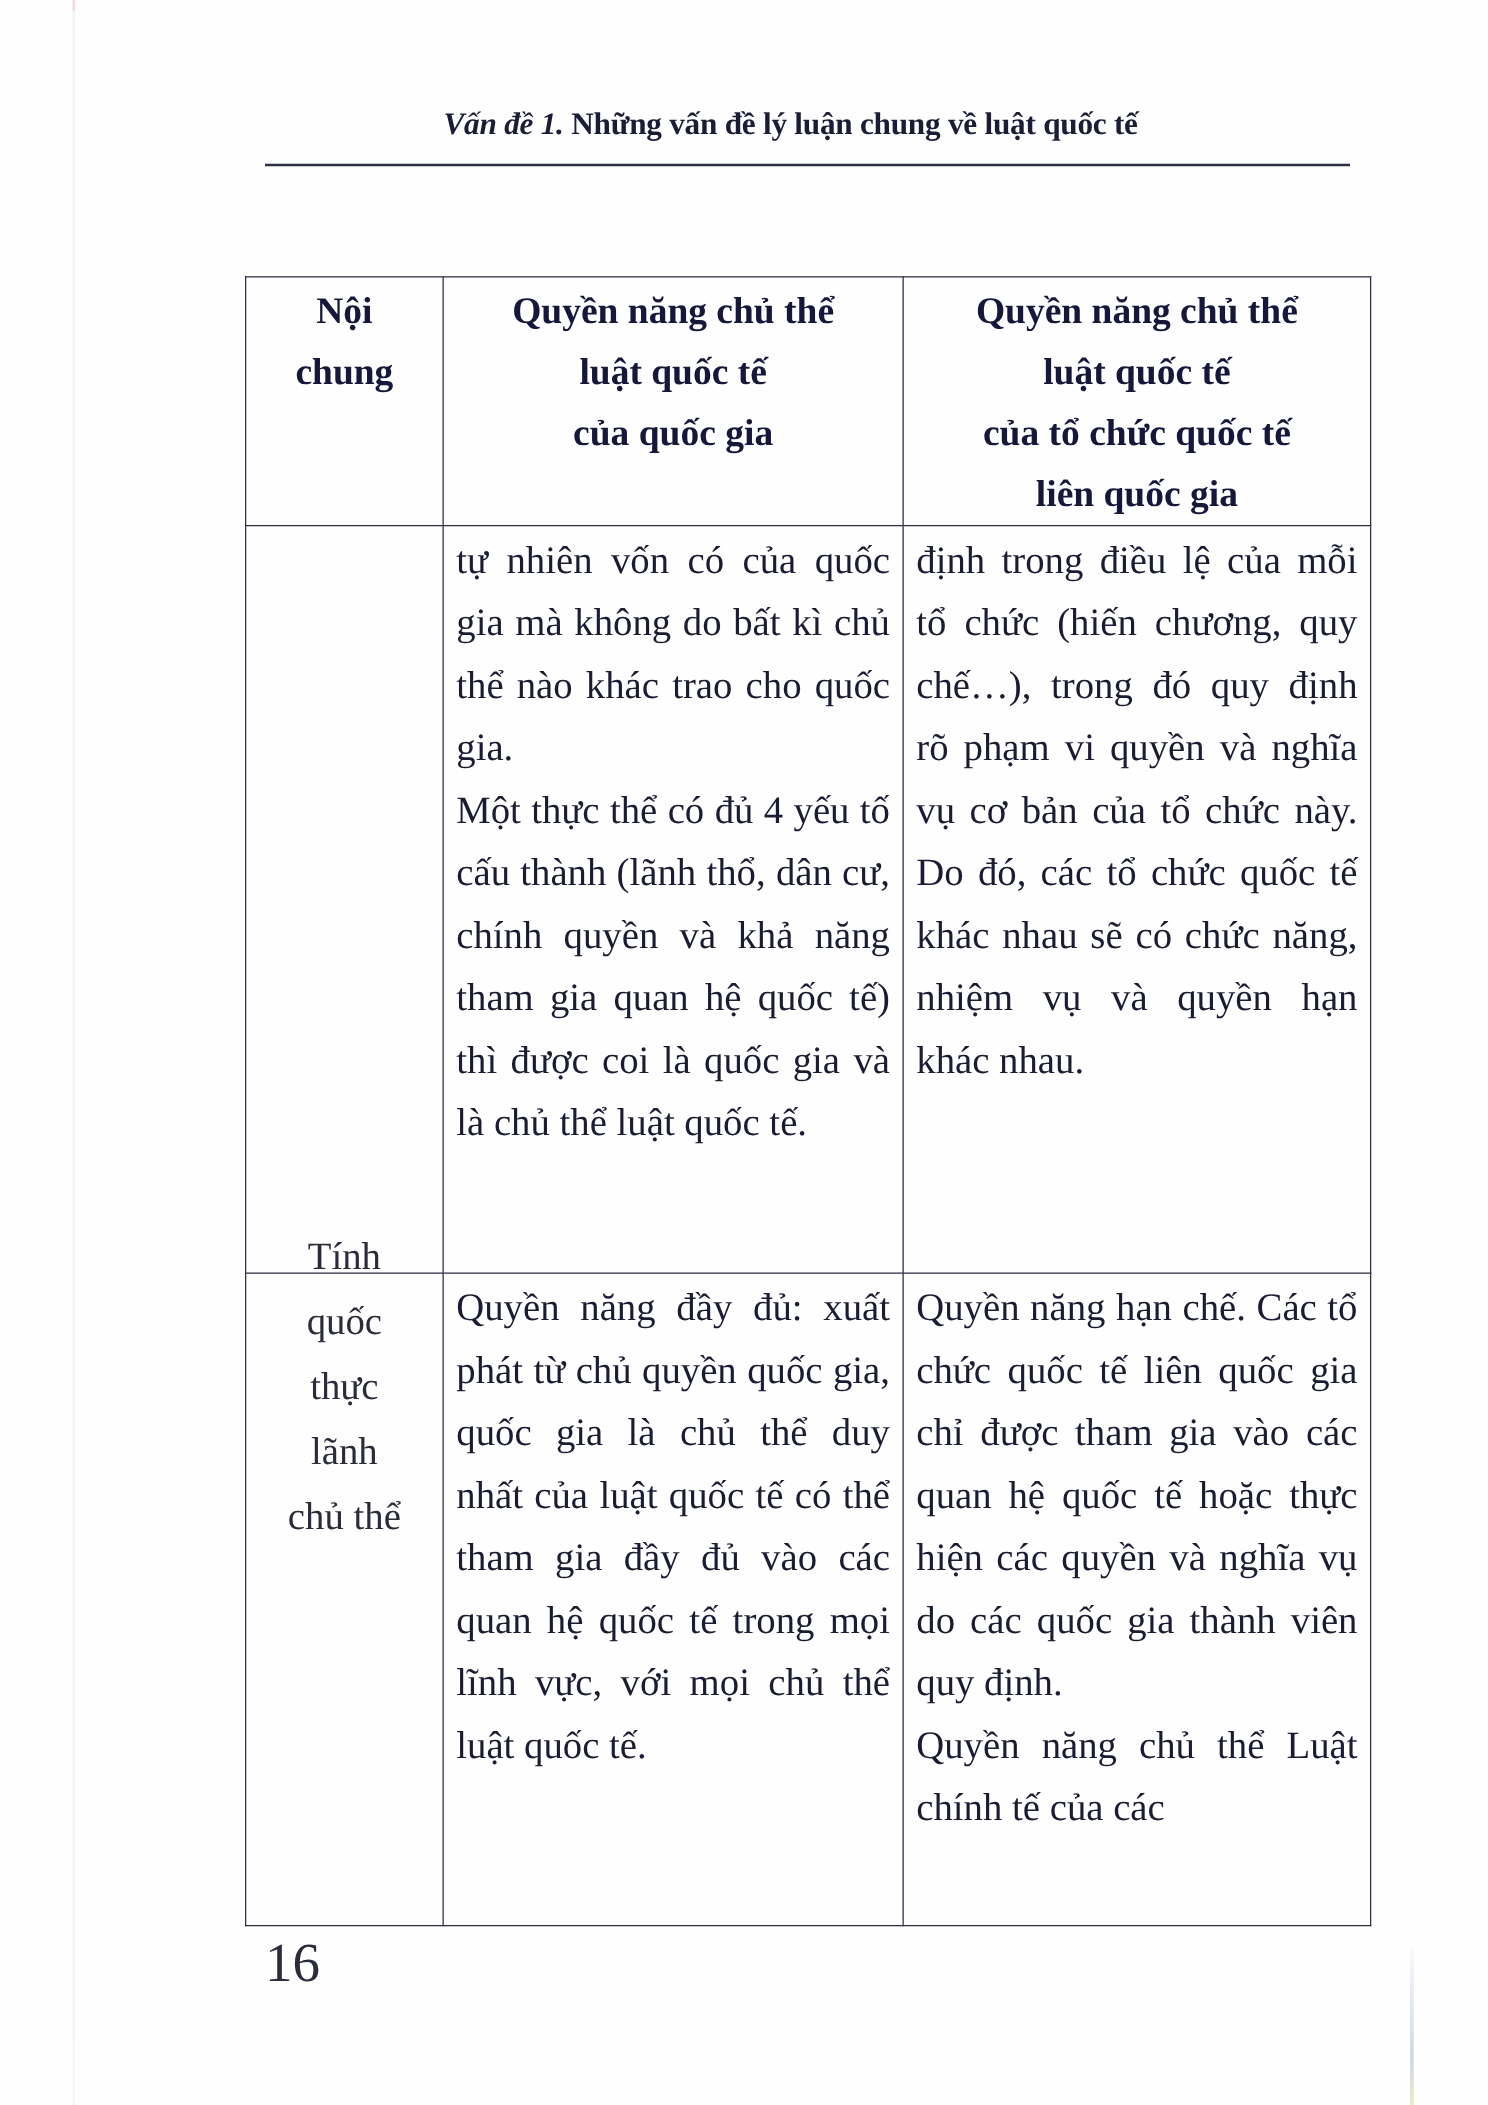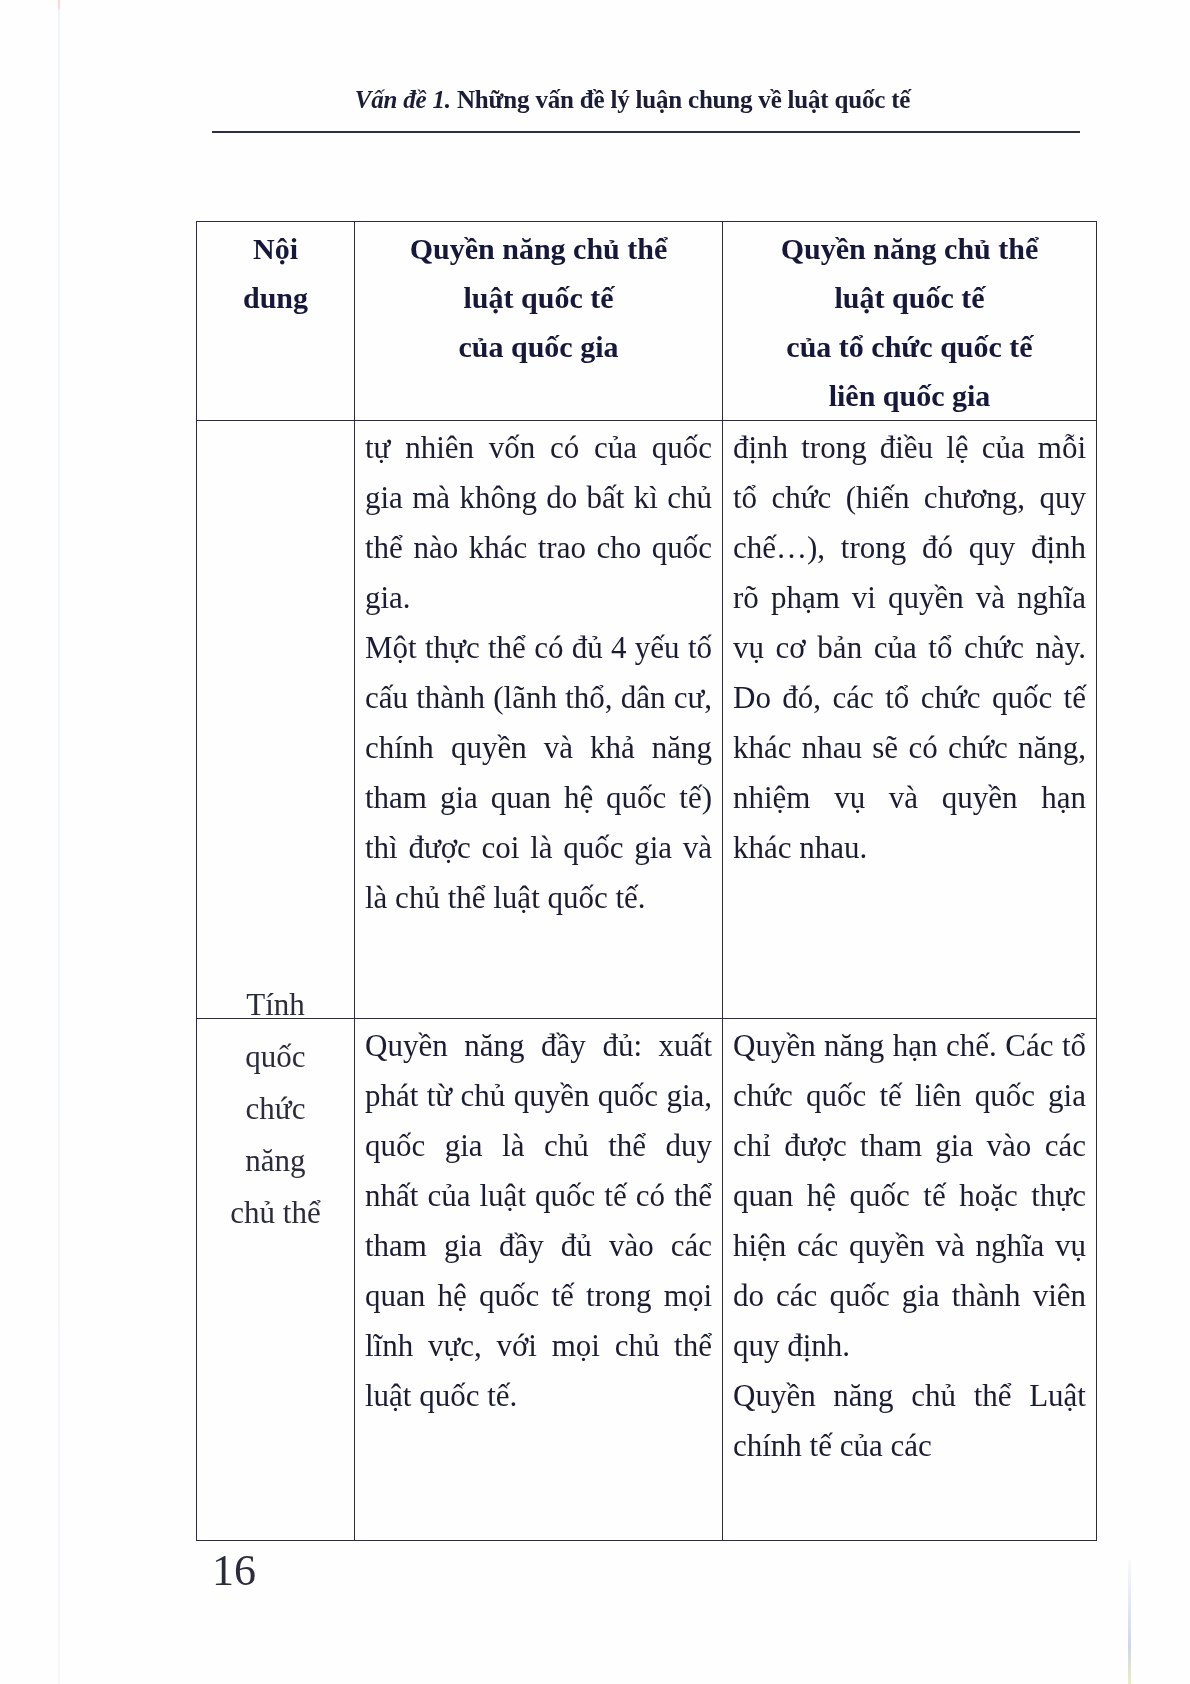--- a/index.html
+++ b/index.html
@@ -136,21 +136,21 @@
   <colgroup>
     <col class="c1">
       <col class="c2">
       <col class="c3">
   </colgroup>
   <tbody>
       <tr class="hdr-row">
     <th class="first">
       <div class="hdr-inner">
         <div>Nội</div>
-        <div>dung</div>
+        <div>chung</div>
       </div>
     </th>
     <th>
       <div class="hdr-inner">
         <div>Quyền năng chủ thể</div>
         <div>luật quốc tế</div>
         <div>của quốc gia</div>
       </div>
     </th>
     <th>
@@ -178,22 +178,22 @@
         <span class="para">định trong điều lệ của mỗi tổ chức (hiến chương, quy chế…), trong đó quy định rõ phạm vi quyền và nghĩa vụ cơ bản của tổ chức này. Do đó, các tổ chức quốc tế khác nhau sẽ có chức năng, nhiệm vụ và quyền hạn khác nhau.</span>
       </div>
     </td>
   </tr>
 
   <tr class="row-2">
     <td class="label-cell">
       <div class="label-text">
         <div>Tính</div>
         <div>quốc</div>
-        <div>chức</div>
-        <div>năng</div>
+        <div>thực</div>
+        <div>lãnh</div>
         <div>chủ thể</div>
       </div>
     </td>
     <td>
       <div class="cell-text">
         <span class="para">Quyền năng đầy đủ: xuất phát từ chủ quyền quốc gia, quốc gia là chủ thể duy nhất của luật quốc tế có thể tham gia đầy đủ vào các quan hệ quốc tế trong mọi lĩnh vực, với mọi chủ thể luật quốc tế.</span>
       </div>
     </td>
     <td>
       <div class="cell-text">

